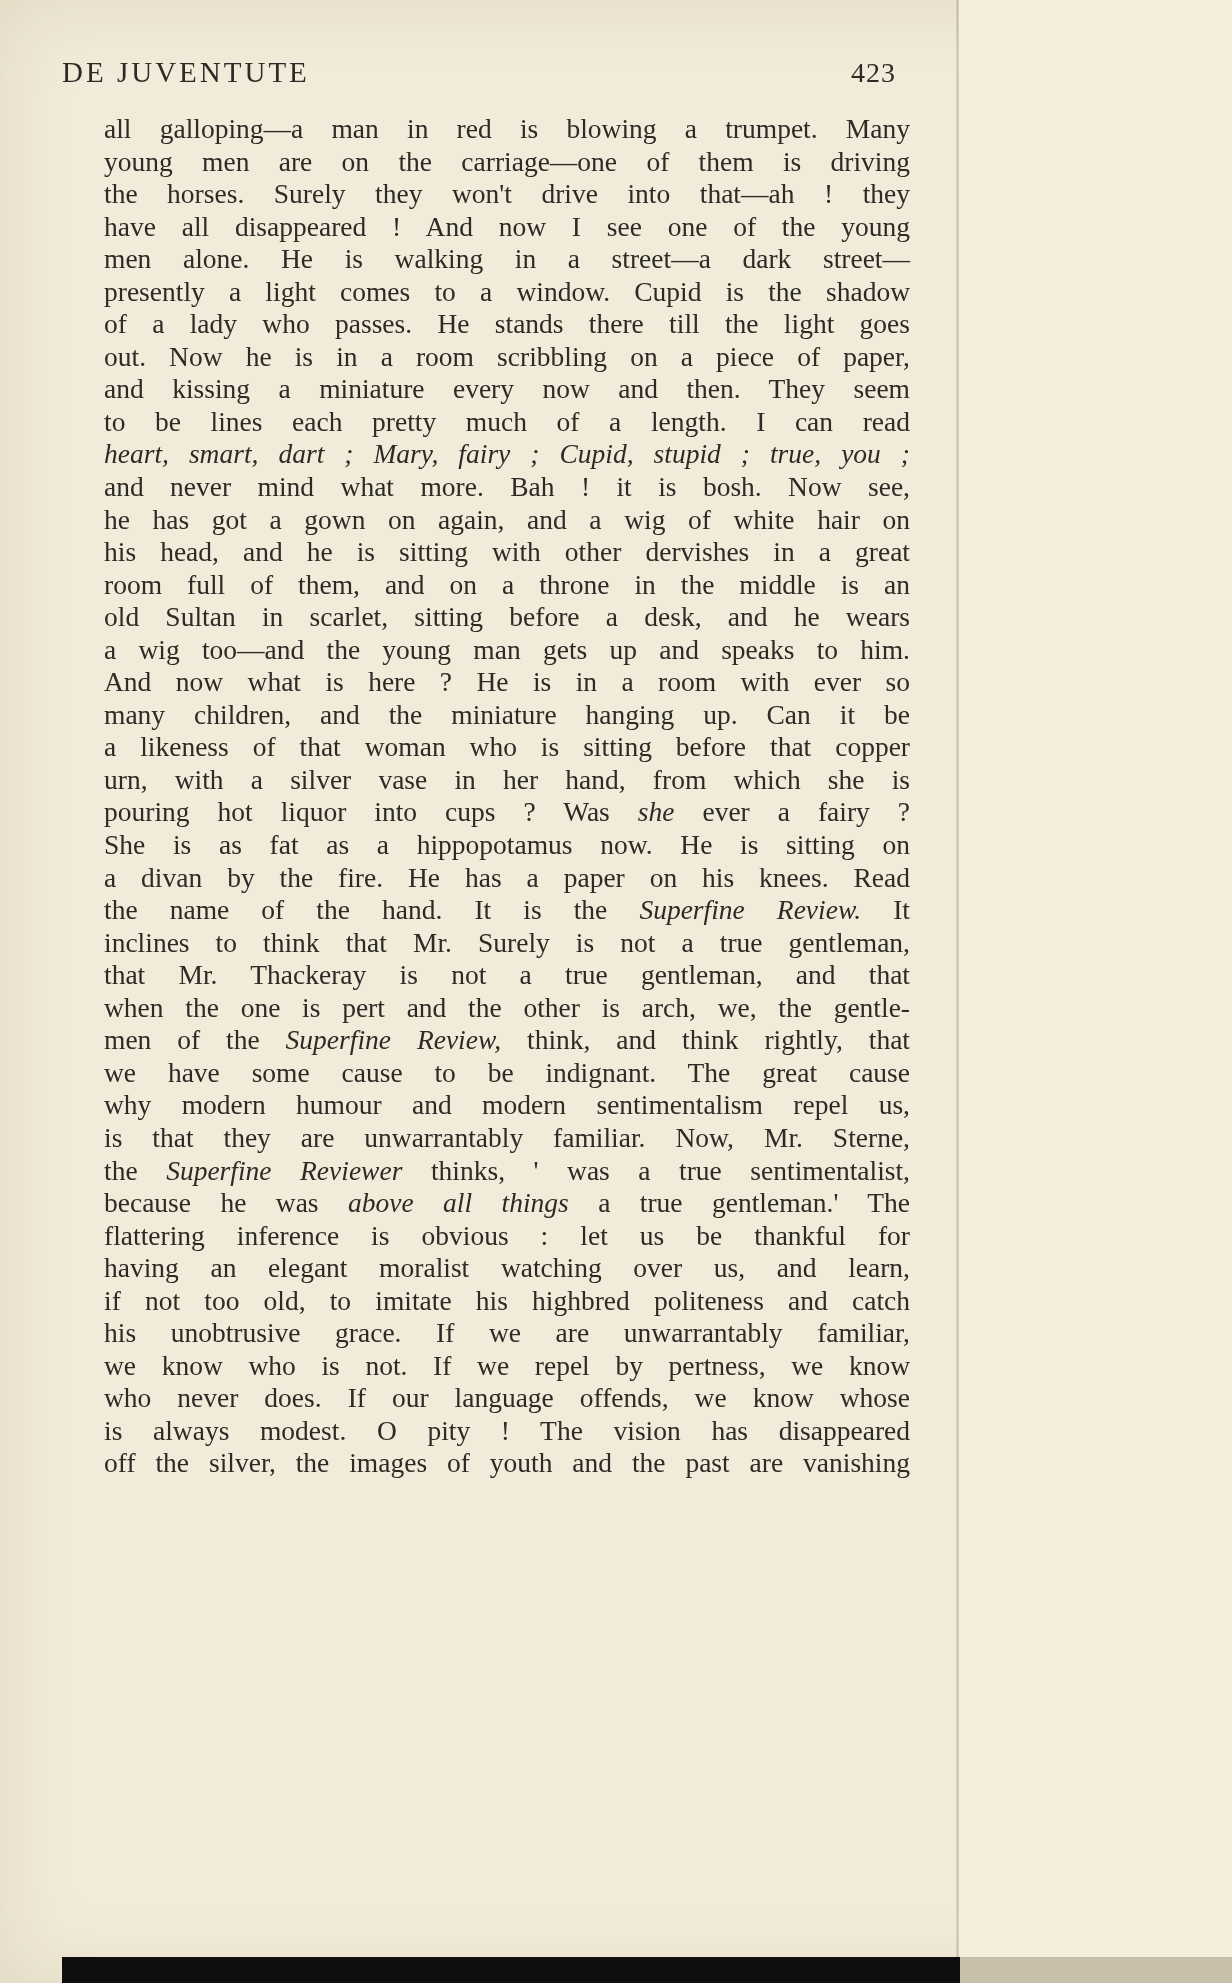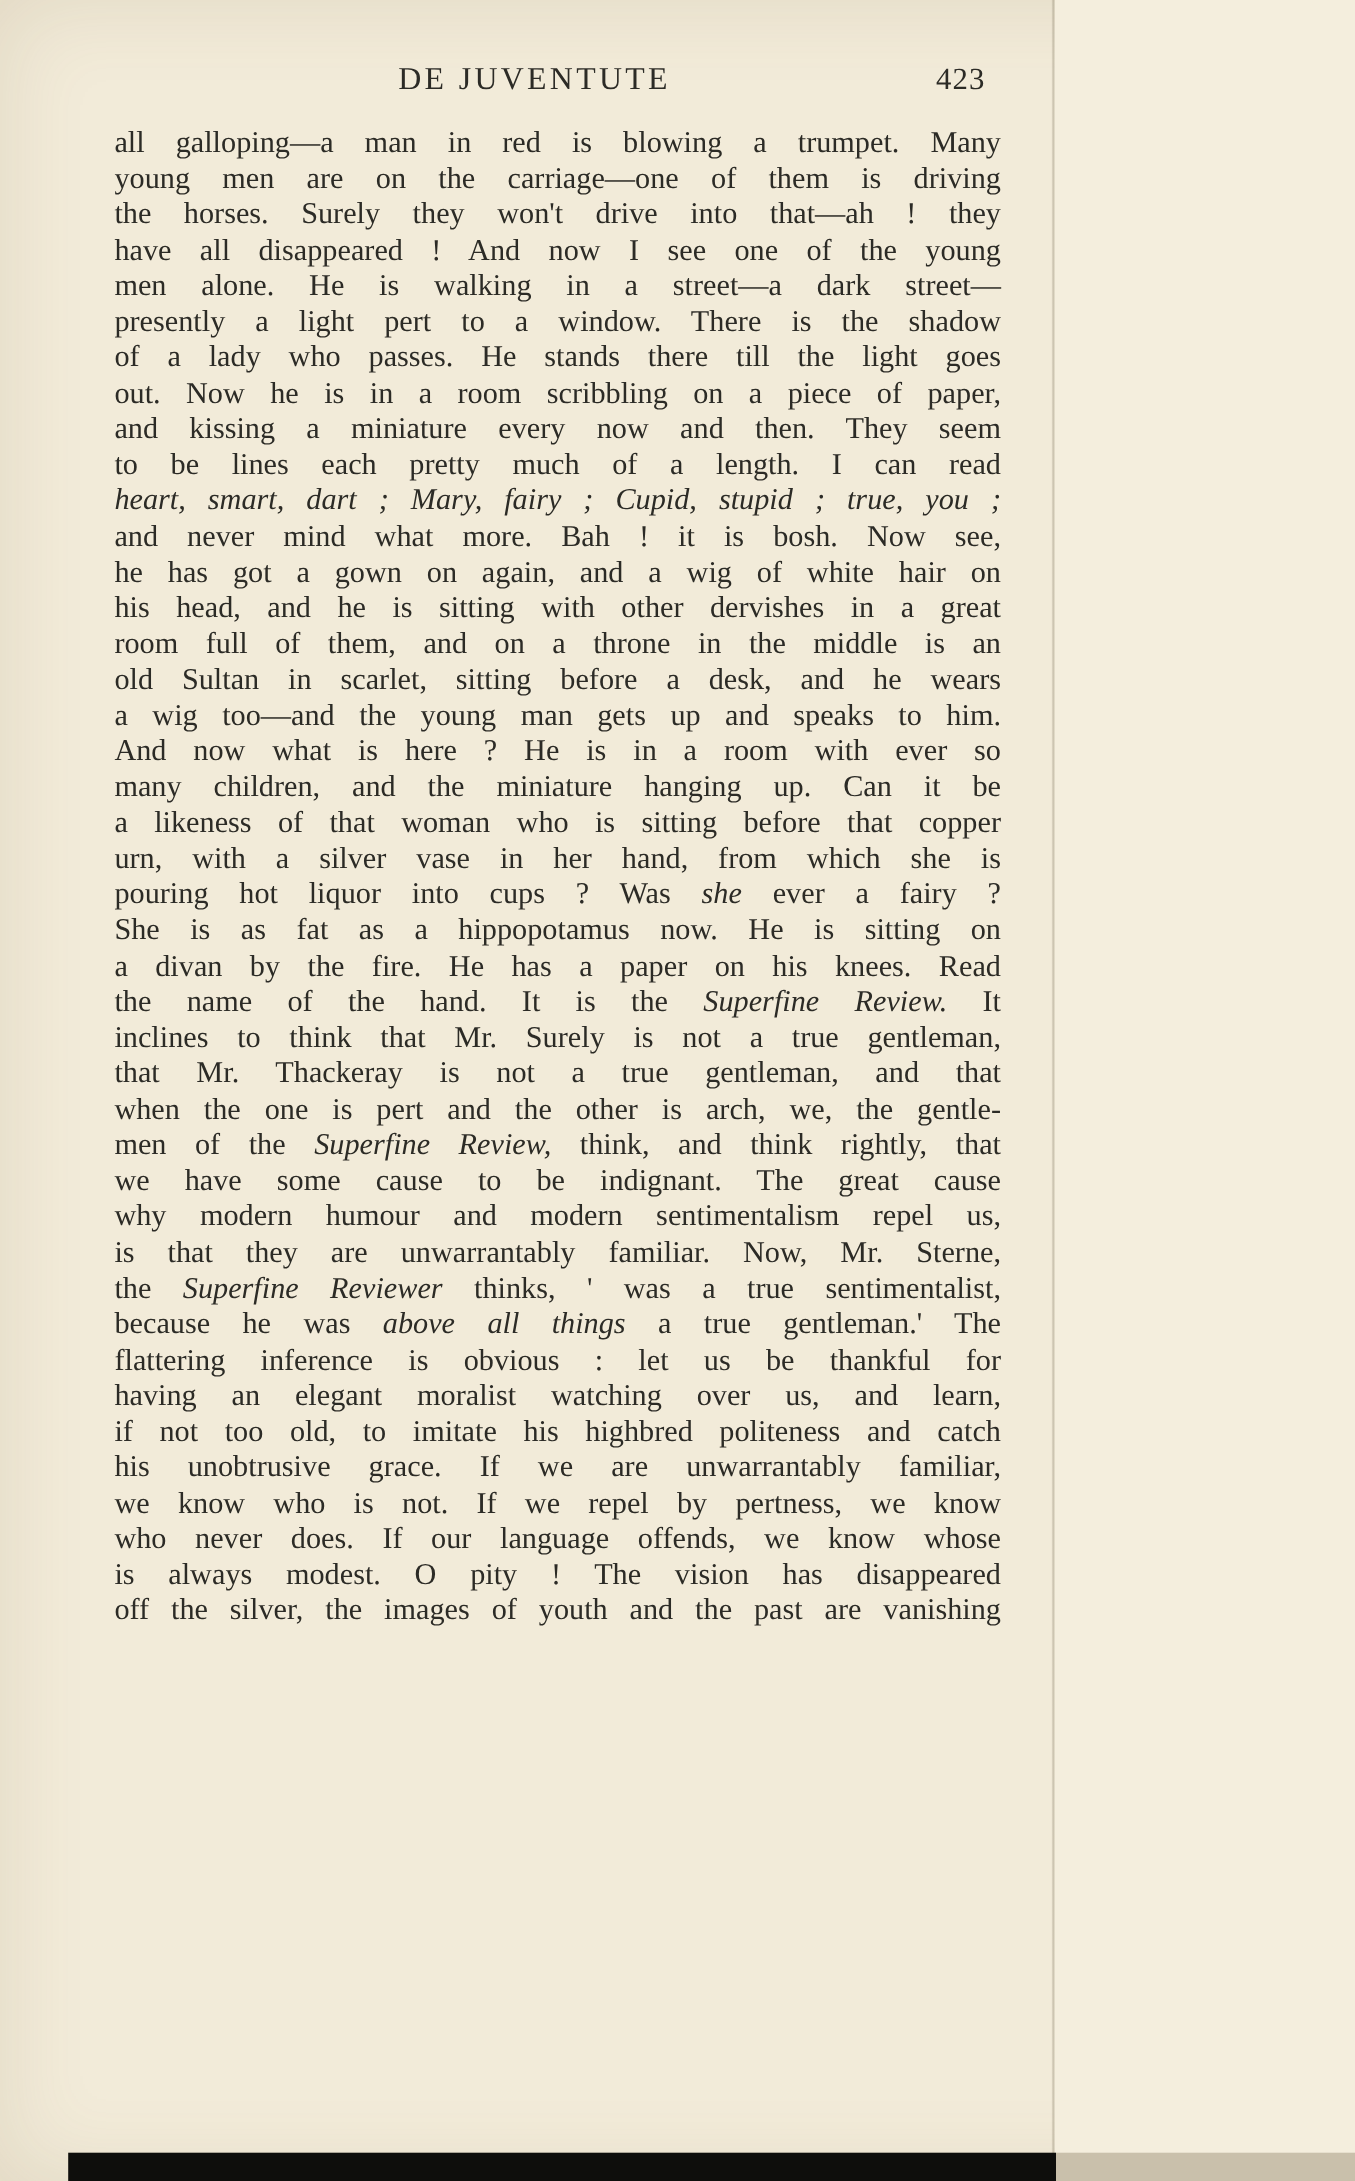--- a/index.html
+++ b/index.html
@@ -30,21 +30,21 @@
   }
   .header {
     position: absolute;
     top: 56px;
     left: 62px;
     width: 848px;
     height: 40px;
   }
   .running-title {
     display: block;
-    text-align: center;
+    text-align: left;
     font-size: 29px;
     letter-spacing: 3px;
     color: #2c2b26;
   }
   .page-number {
     position: absolute;
     right: 14px;
     top: 1px;
     font-size: 28px;
     letter-spacing: 1px;
@@ -94,21 +94,21 @@
     <span class="running-title">DE JUVENTUTE</span>
     <span class="page-number">423</span>
   </div>
 
   <div class="body-text" id="body-text">
       <div class="line"><span>all galloping—a man in red is blowing a trumpet. Many</span></div>
       <div class="line"><span>young men are on the carriage—one of them is driving</span></div>
       <div class="line"><span>the horses. Surely they won't drive into that—ah ! they</span></div>
       <div class="line"><span>have all disappeared ! And now I see one of the young</span></div>
       <div class="line"><span>men alone. He is walking in a street—a dark street—</span></div>
-      <div class="line"><span>presently a light pert to a window. There is the shadow</span></div>
+      <div class="line"><span>presently a light comes to a window. Cupid is the shadow</span></div>
       <div class="line"><span>of a lady who passes. He stands there till the light goes</span></div>
       <div class="line"><span>out. Now he is in a room scribbling on a piece of paper,</span></div>
       <div class="line"><span>and kissing a miniature every now and then. They seem</span></div>
       <div class="line"><span>to be lines each pretty much of a length. I can read</span></div>
       <div class="line"><span class="it">heart, smart, dart ; Mary, fairy ; Cupid, stupid ; true, you ;</span></div>
       <div class="line"><span>and never mind what more. Bah ! it is bosh. Now see,</span></div>
       <div class="line"><span>he has got a gown on again, and a wig of white hair on</span></div>
       <div class="line"><span>his head, and he is sitting with other dervishes in a great</span></div>
       <div class="line"><span>room full of them, and on a throne in the middle is an</span></div>
       <div class="line"><span>old Sultan in scarlet, sitting before a desk, and he wears</span></div>

